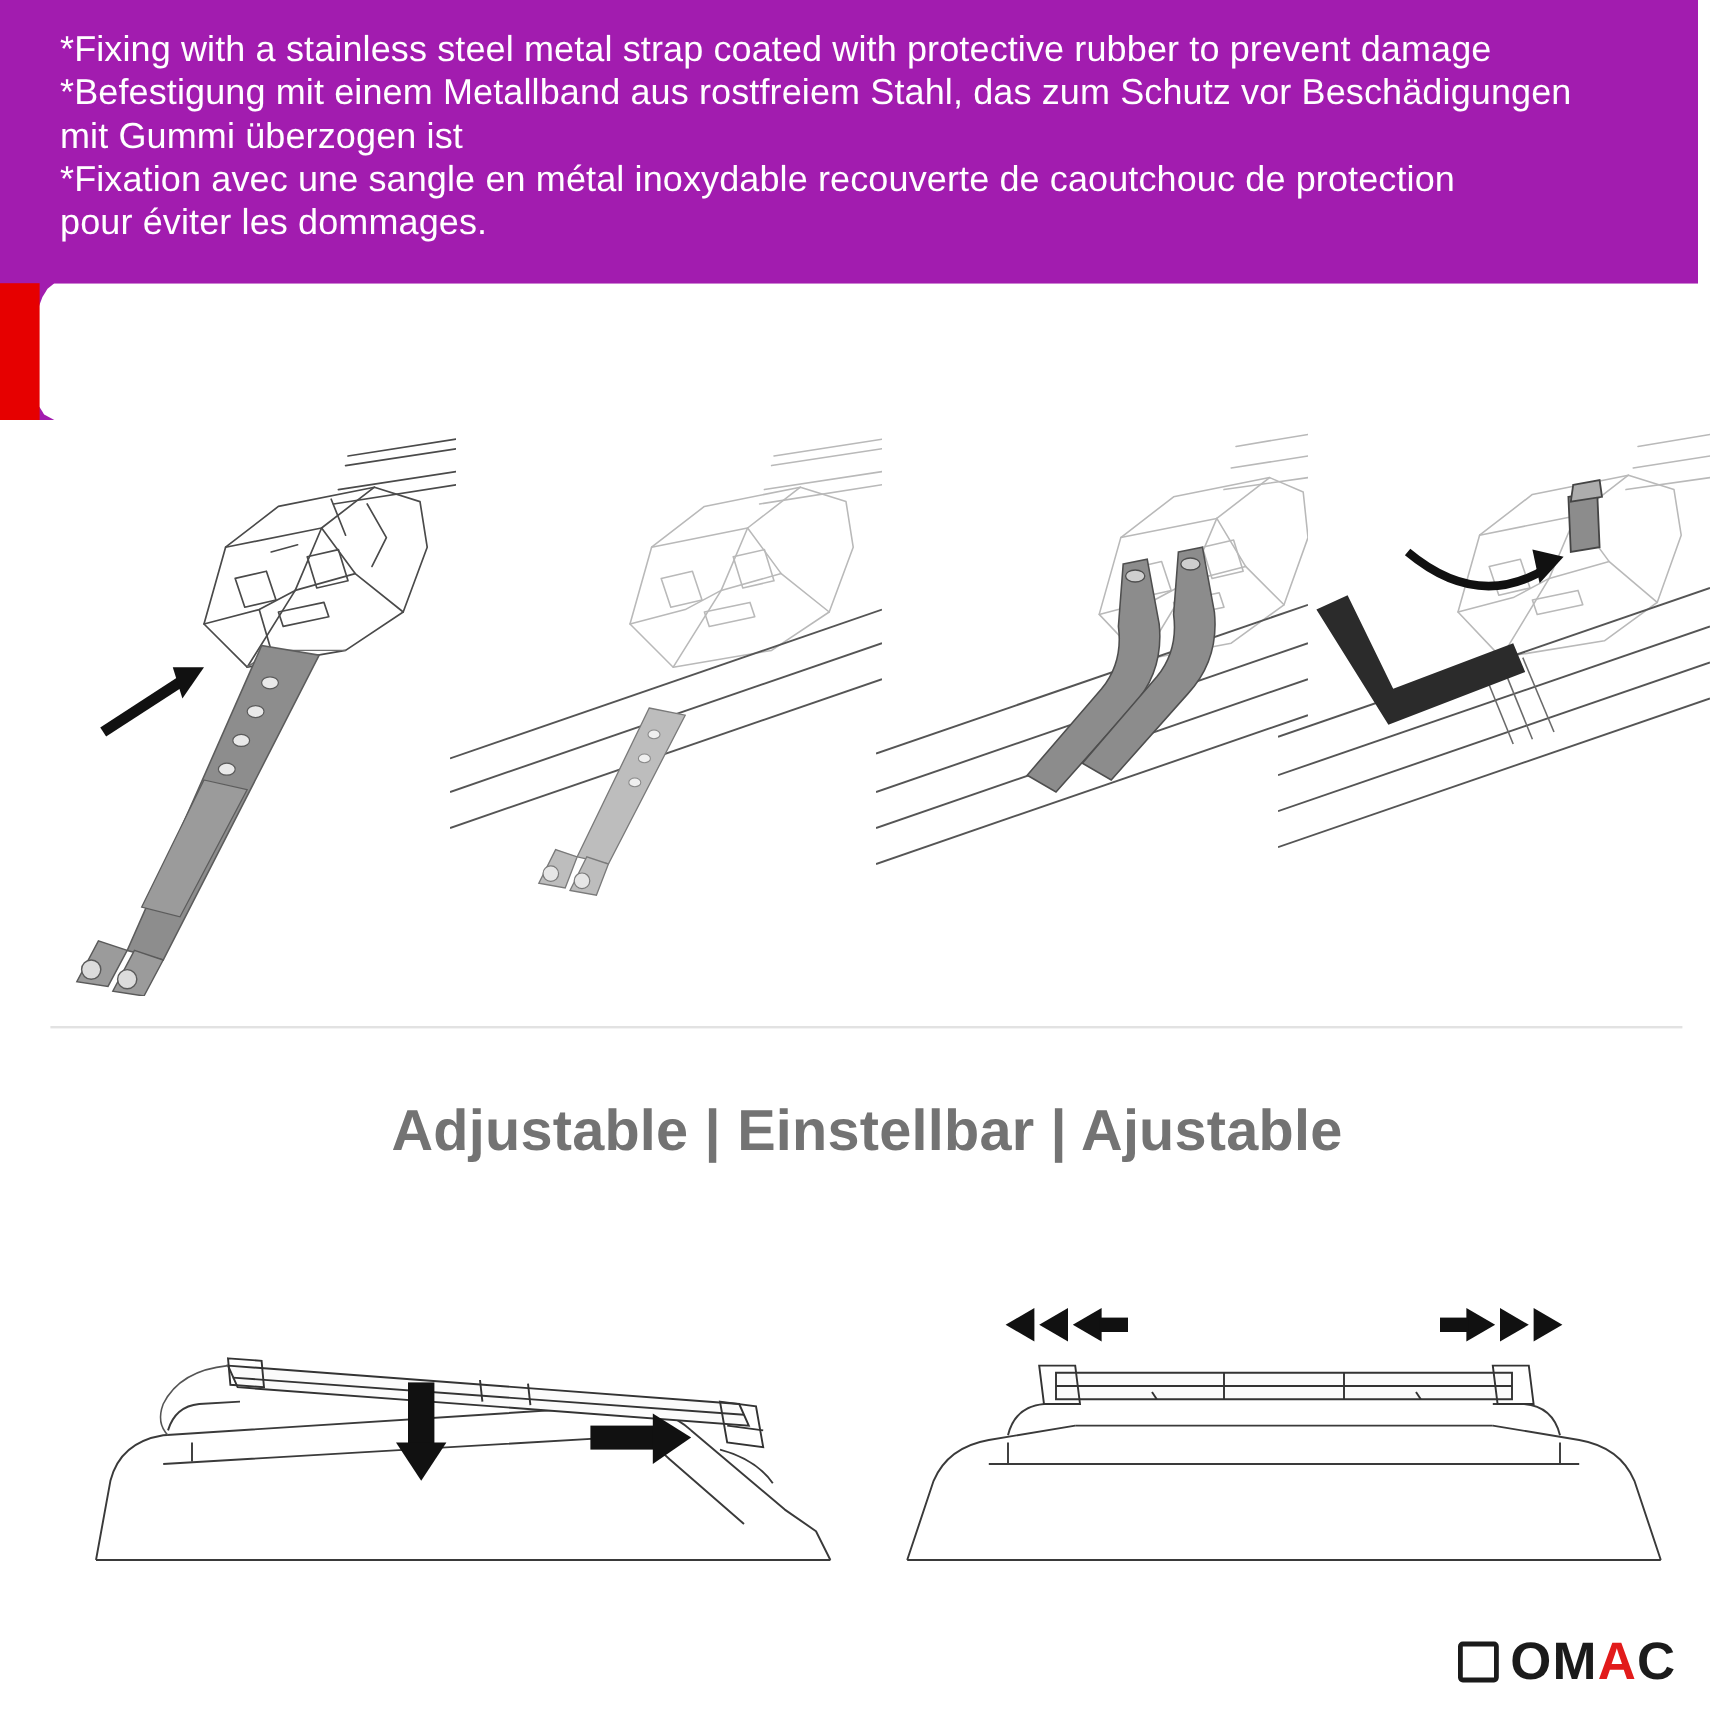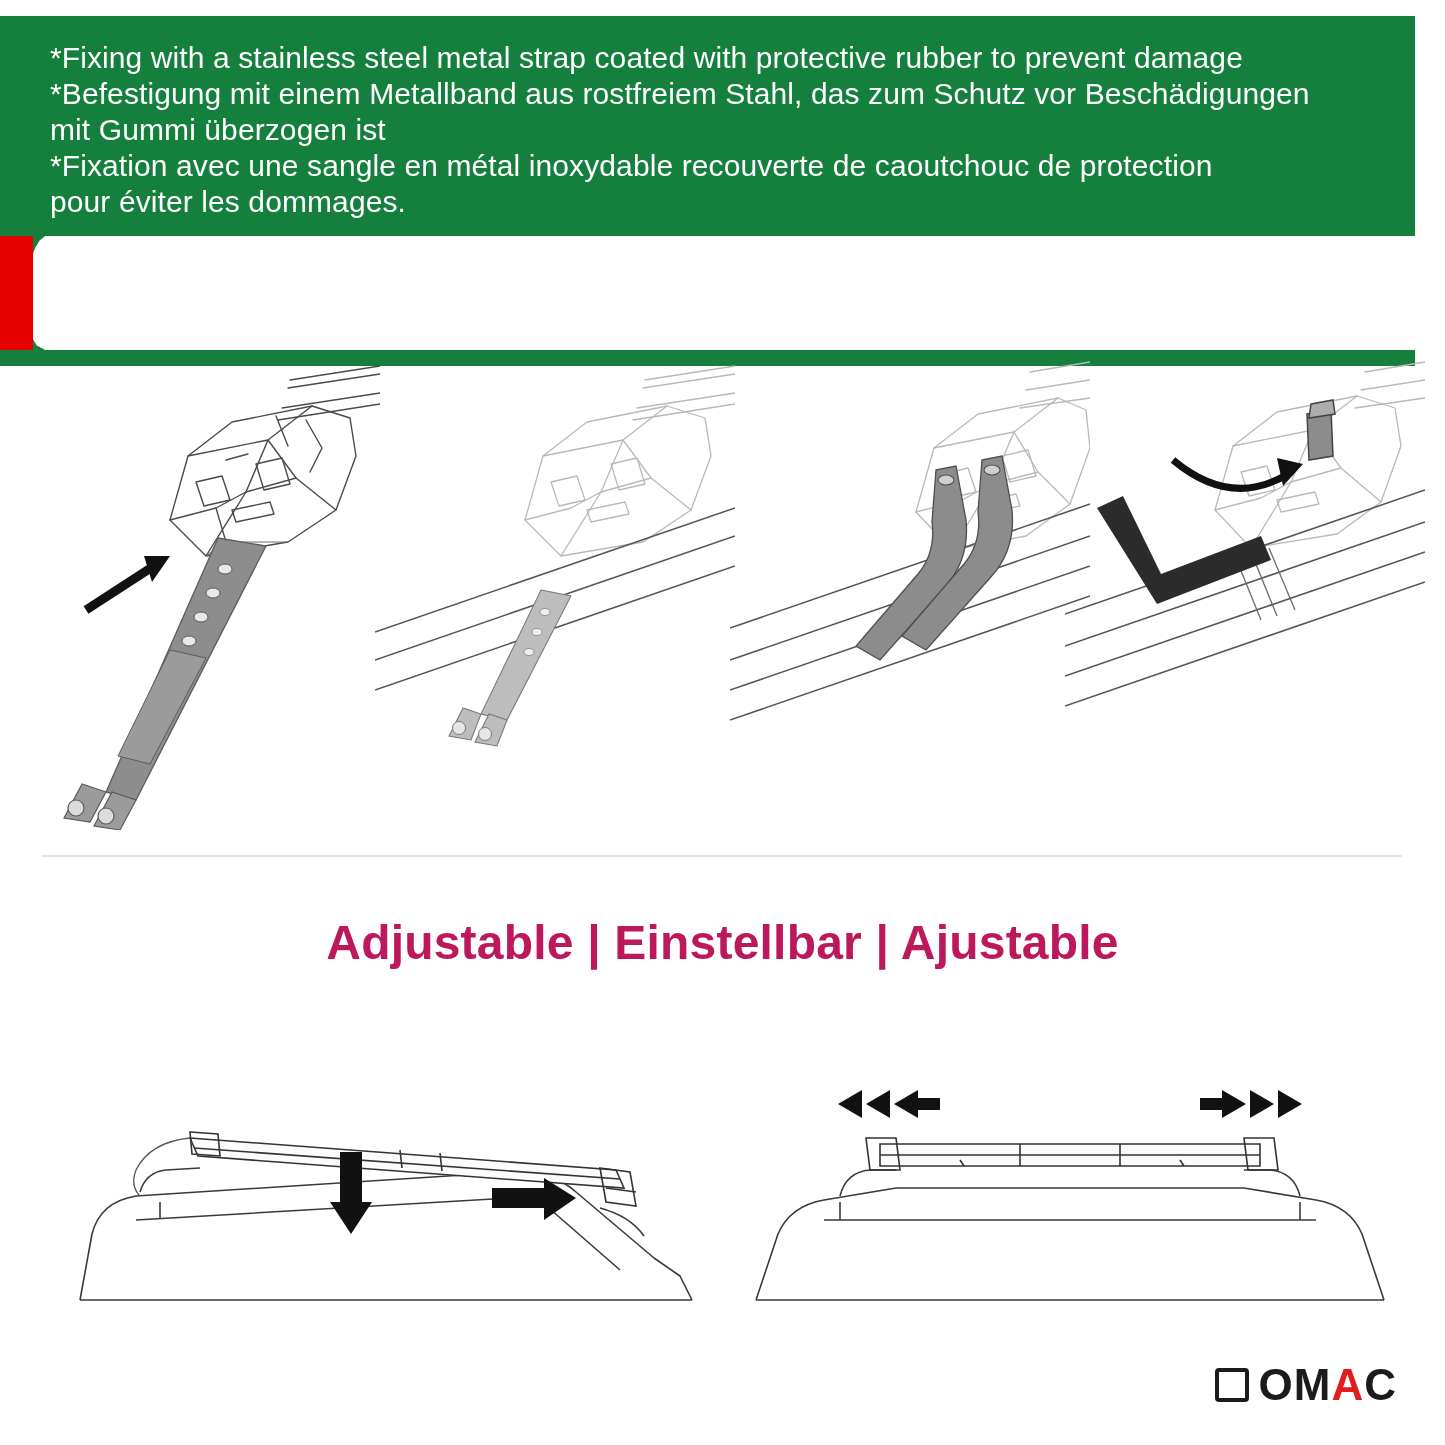--- a/index.html
+++ b/index.html
@@ -18,24 +18,24 @@
     position: relative;
     width: 1445px;
     height: 1445px;
     background: #ffffff;
   }
 
   
   .banner {
     position: absolute;
     left: 0;
-    top: 16px;
+    top: 0;
     width: 1415px;
     height: 350px;
-    background: #15803d;
+    background: #a21caf;
     border-bottom-right-radius: 0px;
     overflow: hidden;
   }
   .banner-cut {
     position: absolute;
     left: 0;
     top: 236px;
     width: 1415px;
     height: 114px;
     background: #ffffff;
@@ -87,21 +87,21 @@
     background: #e2e2e2;
   }
 
   
   .adjustable-title {
     position: absolute;
     left: 0;
     top: 915px;
     width: 1445px;
     text-align: center;
-    color: #be185d;
+    color: #737373;
     font-size: 48px;
     font-weight: bold;
     letter-spacing: 0.2px;
   }
 
   
   .lower {
     position: absolute;
     left: 0;
     top: 1020px;

